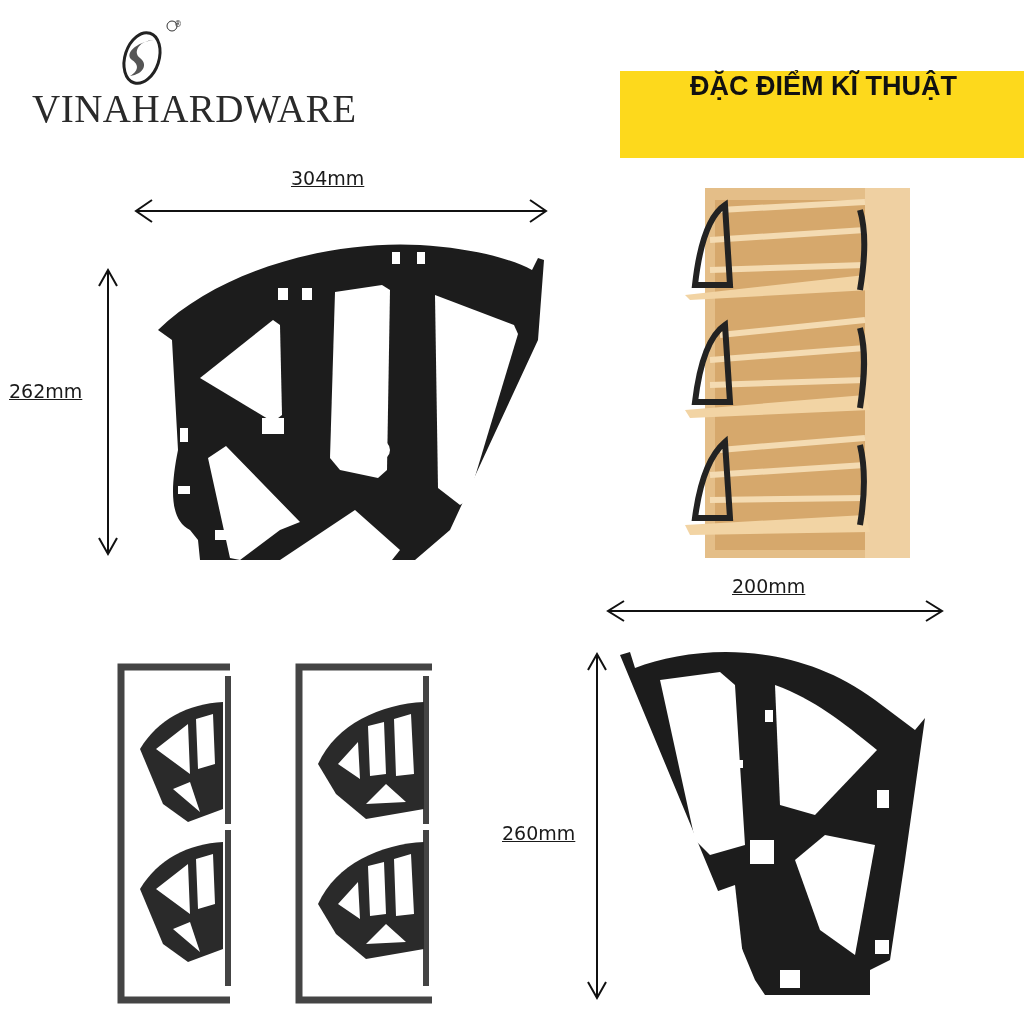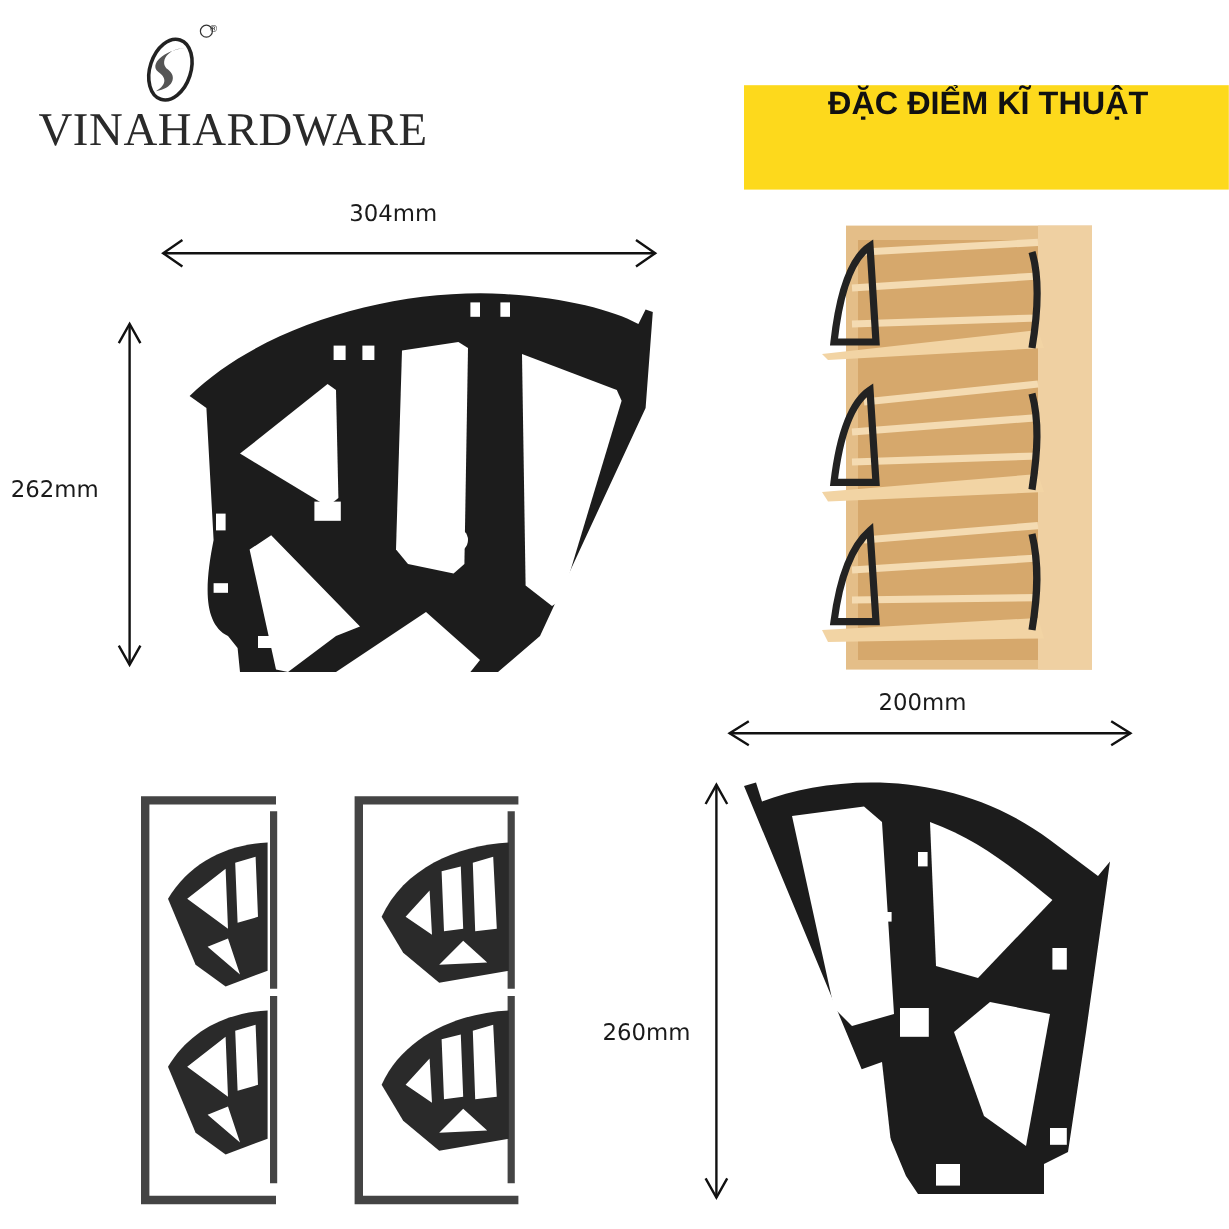--- a/index.html
+++ b/index.html
@@ -6,21 +6,21 @@
   body { width:1024px; height:1024px; position:relative; overflow:hidden;
          font-family:"DejaVu Sans", sans-serif; color:#111; }
   .abs { position:absolute; }
   .logo-mark { left:118px; top:18px; width:60px; height:72px; }
   .logo-text { left:32px; top:86px; font-family:"Liberation Serif","DejaVu Serif",serif;
                font-size:39px; letter-spacing:0.5px; color:#2a2a2a; white-space:nowrap; }
   .banner { left:620px; top:71px; width:465px; height:87px; background:#fdd91c;
             display:flex; align-items:flex-start; }
   .banner-text { margin-left:70px; font-family:"Liberation Sans",sans-serif; font-weight:bold;
                  font-size:27px; color:#111; white-space:nowrap; }
-  .dim-label { font-family:"DejaVu Sans",sans-serif; font-size:19px; color:#1a1a1a; white-space:nowrap; }
+  .dim-label { font-family:"DejaVu Sans",sans-serif; font-size:19px; color:#1a1a1a; white-space:nowrap;text-decoration:underline; }
   svg { position:absolute; overflow:visible; }
 </style>
 </head>
 <body>
 
 <div class="abs logo-mark">
   <svg width="60" height="72" viewBox="0 0 60 72" style="left:0;top:0">
     <ellipse cx="24" cy="40" rx="17" ry="26" transform="rotate(18 24 40)" fill="none" stroke="#222" stroke-width="3"></ellipse>
     <path d="M36 22 C 22 22, 14 34, 22 40 C 30 46, 26 56, 12 58 C 22 52, 20 46, 14 42 C 6 36, 18 24, 36 22 Z" fill="#555"></path>
     <circle cx="54" cy="8" r="5" fill="none" stroke="#333" stroke-width="1"></circle>
@@ -33,21 +33,21 @@
   <span class="banner-text">ĐẶC ĐIỂM KĨ THUẬT</span>
 </div>
 
 <div class="abs dim-label" style="left:291px;top:167px">304mm</div>
 <svg style="left:130px;top:198px" width="422" height="26">
   <line x1="6" y1="13" x2="416" y2="13" stroke="#111" stroke-width="2"></line>
   <polyline points="22,2 6,13 22,24" fill="none" stroke="#111" stroke-width="2"></polyline>
   <polyline points="400,2 416,13 400,24" fill="none" stroke="#111" stroke-width="2"></polyline>
 </svg>
 
-<div class="abs dim-label" style="left:9px;top:397px">262mm</div>
+<div class="abs dim-label" style="left:9px;top:380px">262mm</div>
 <svg style="left:96px;top:266px" width="24" height="292">
   <line x1="12" y1="4" x2="12" y2="288" stroke="#111" stroke-width="2"></line>
   <polyline points="3,20 12,4 21,20" fill="none" stroke="#111" stroke-width="2"></polyline>
   <polyline points="3,272 12,288 21,272" fill="none" stroke="#111" stroke-width="2"></polyline>
 </svg>
 
 <svg style="left:130px;top:230px" width="420" height="340" viewBox="0 0 420 340">
   <path fill="#1c1c1c" d="M28 100 C 90 40, 200 10, 290 15 C 340 18, 380 28, 402 40 L 408 28 L 414 30 L 408 110 L 320 300 L 285 330 L 70 330 L 68 310 L 60 300 C 40 290, 40 260, 48 220 L 42 110 Z"></path>
 
   <path fill="#fff" d="M70 148 L 143 90 L 150 95 L 152 185 L 143 192 Z"></path>
@@ -99,21 +99,21 @@
   </g>
 </svg>
 
 <div class="abs dim-label" style="left:732px;top:575px">200mm</div>
 <svg style="left:604px;top:598px" width="342" height="26">
   <line x1="4" y1="13" x2="338" y2="13" stroke="#111" stroke-width="2"></line>
   <polyline points="20,3 4,13 20,23" fill="none" stroke="#111" stroke-width="2"></polyline>
   <polyline points="322,3 338,13 322,23" fill="none" stroke="#111" stroke-width="2"></polyline>
 </svg>
 
-<div class="abs dim-label" style="left:502px;top:850px">260mm</div>
+<div class="abs dim-label" style="left:502px;top:822px">260mm</div>
 <svg style="left:585px;top:650px" width="24" height="352">
   <line x1="12" y1="4" x2="12" y2="348" stroke="#111" stroke-width="2"></line>
   <polyline points="3,20 12,4 21,20" fill="none" stroke="#111" stroke-width="2"></polyline>
   <polyline points="3,332 12,348 21,332" fill="none" stroke="#111" stroke-width="2"></polyline>
 </svg>
 
 <svg style="left:615px;top:640px" width="335" height="360" viewBox="0 0 335 360">
   <path fill="#1c1c1c" d="M5 15 L 15 12 L 20 28 C 80 5, 180 0, 260 60 L 300 90 L 310 78 L 290 220 L 275 320 L 255 330 L 255 355 L 150 355 L 140 340 Z"></path>
   <path fill="#fff" d="M45 40 L 105 32 L 120 45 L 130 205 L 95 215 L 80 200 Z"></path>
   <path fill="#fff" d="M160 45 C 200 60, 225 80, 262 110 L 200 175 L 165 165 Z"></path>

